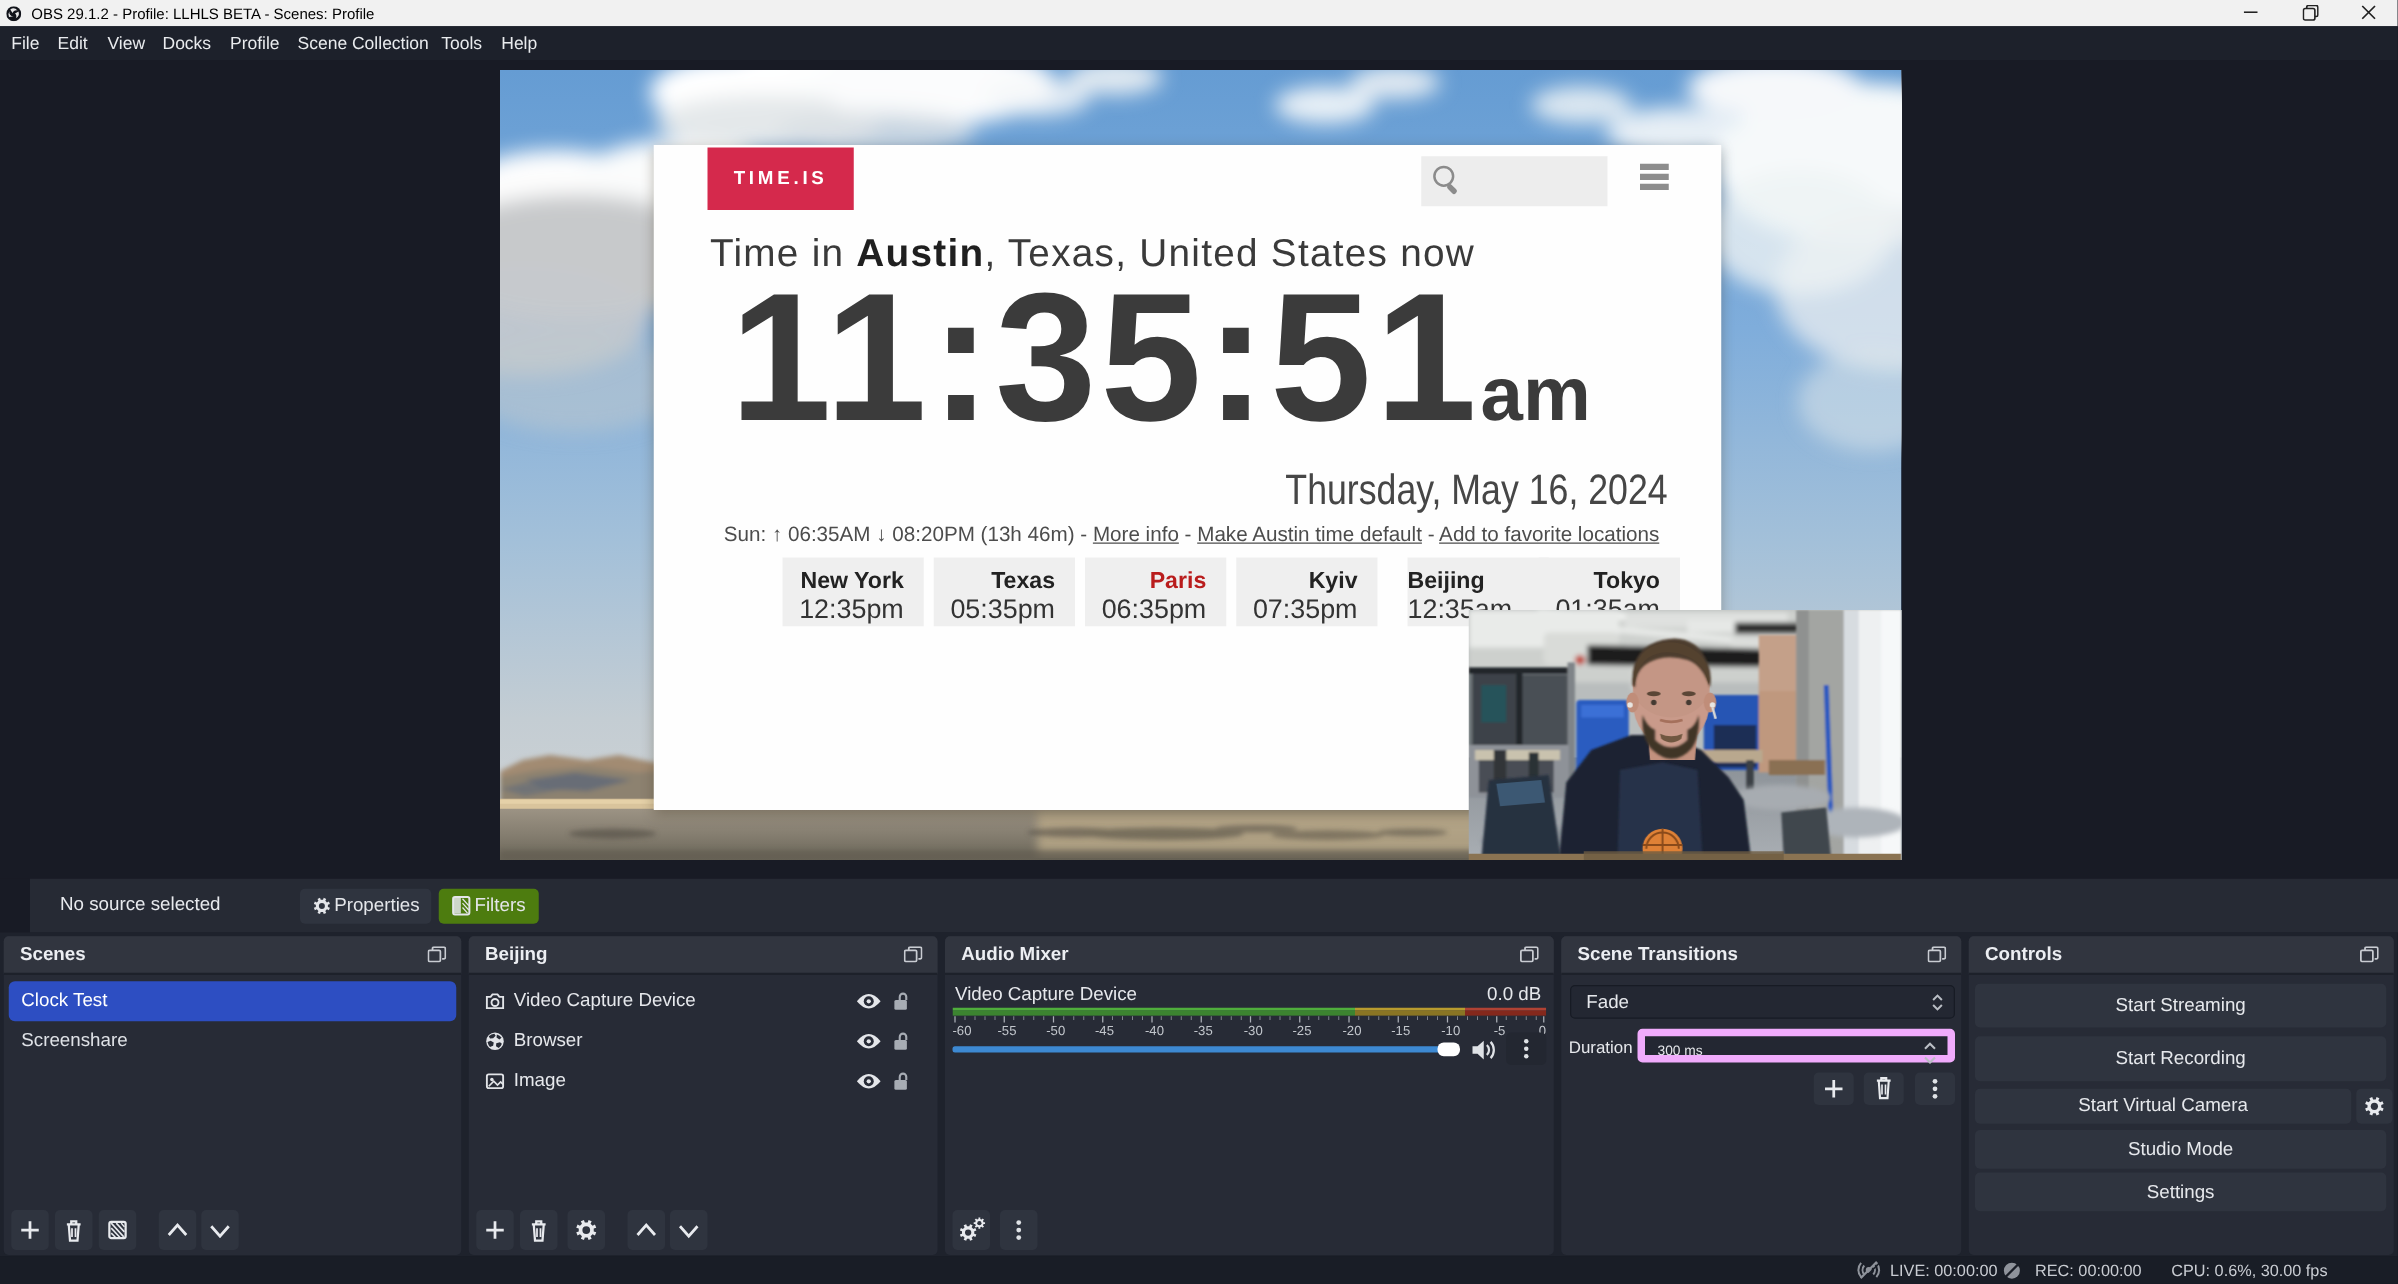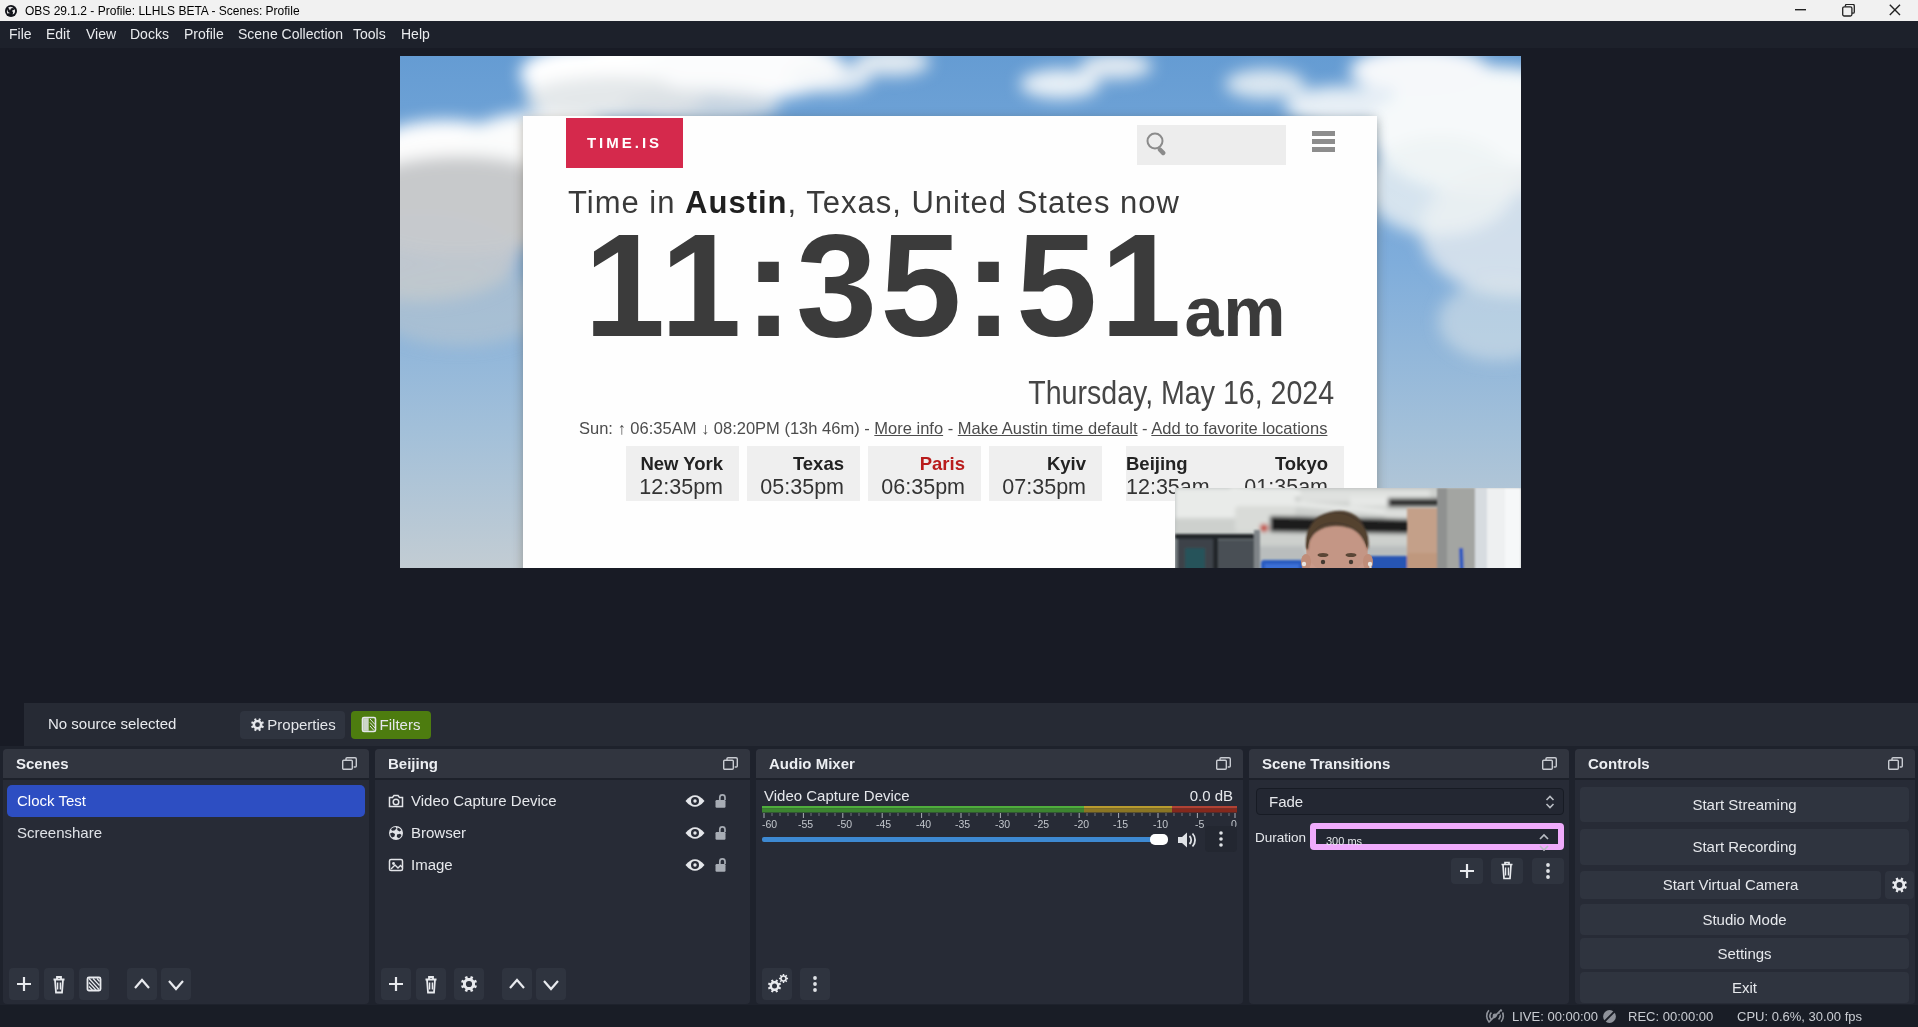--- a/index.html
+++ b/index.html
@@ -2,21 +2,21 @@
 <html><head>
 <meta charset="utf-8">
 <style>
 * { margin:0; padding:0; box-sizing:border-box; }
 html,body { width:1918px; height:1027px; overflow:hidden; background:#181b25; font-family:"Liberation Sans",sans-serif; }
 #titlebar { position:absolute; left:0; top:0; width:1918px; height:21px; background:#f1f1f1; color:#000; font-size:12px; }
 #titlebar .tt { position:absolute; left:25px; top:4px; }
 #menubar { position:absolute; left:0; top:21px; width:1918px; height:27px; background:#1d212b; color:#e9ebee; font-size:14px; }
 #menubar span { position:absolute; top:5px; }
 #canvas { position:absolute; left:0; top:48px; width:1918px; height:655px; background:#181b25; }
-#video { position:absolute; left:400px; top:8px; width:1121px; height:512px; overflow:hidden; background:#7aa7d6; }
+#video { position:absolute; left:400px; top:8px; width:1121px; height:632px; overflow:hidden; background:#7aa7d6; }
 #toolbar { position:absolute; left:0; top:703px; width:1918px; height:43px; background:#262a34;margin-left:24px; }
 #docks { position:absolute; left:0; top:746px; width:1918px; height:259px; background:#1e222c; }
 #statusbar { position:absolute; left:0; top:1005px; width:1918px; height:22px; background:#191d26; color:#c9ccd2; font-size:13px; }
 .panel { position:absolute; top:3px; height:255px; background:#272b36; border-radius:4px; }
 .phead { position:absolute; left:0; top:0; width:100%; height:31px; background:#31353f; border-radius:4px 4px 0 0; border-bottom:2px solid #1d212a; }
 .phead .pt { position:absolute; left:13px; top:6px; font-weight:bold; font-size:15px; color:#eceef2; }
 .popout { position:absolute; right:12px; top:8px; width:15px; height:13px; }
 .tbtn { position:absolute; width:30px; height:32px; background:#2f343f; border-radius:4px; bottom:4px; }
 .rowtext { color:#e6e8ec; font-size:15px; }
 .srow { position:absolute; left:0; width:100%; height:32px; line-height:32px; }
@@ -140,21 +140,21 @@
             <circle cx="12" cy="11" r="7.5" fill="none" stroke="#8b8b8b" stroke-width="2"></circle>
             <rect x="17" y="16.5" width="9" height="4.5" rx="2" transform="rotate(45 17 16.5)" fill="#8b8b8b"></rect>
           </svg>
  </div>
  <div style="position:absolute;left:789px;top:15px;width:23px;height:22px;">
   <div style="height:5px;background:#8d8d8d;margin-bottom:3px"></div>
   <div style="height:5px;background:#8d8d8d;margin-bottom:3px"></div>
   <div style="height:5px;background:#8d8d8d;"></div>
  </div>
  <div style="position:absolute;left:45px;top:69px;font-size:31px;letter-spacing:1px;color:#3a3a3a;">Time in <b style="color:#1f1f1f">Austin</b>, Texas, United States now</div>
- <div style="position:absolute;left:61px;top:86px;color:#3b3b3b;font-weight:bold;font-size:146px;letter-spacing:3px;">11:35:51<span style="font-size:70px;letter-spacing:0">am</span></div>
+ <div style="position:absolute;left:61px;top:86px;color:#3b3b3b;font-weight:bold;font-size:146px;letter-spacing:3px;">11:35:51<span style="font-size:61px;letter-spacing:0">am</span></div>
  <div style="position:absolute;right:43px;top:257px;font-size:34px;color:#464646;transform:scaleX(0.84);transform-origin:100% 0;">Thursday, May 16, 2024</div>
  <div style="position:absolute;left:56px;top:303px;font-size:16.5px;color:#4c4c4c;">Sun: ↑ 06:35AM ↓ 08:20PM (13h 46m) - <u>More info</u> - <u>Make Austin time default</u> - <u>Add to favorite locations</u></div>
  <div style="position:absolute;left:103px;top:330px;width:740px;">
   <div style="position:absolute;left:0px;width:113px;height:55px;background:#efefef;text-align:right;padding:7px 16px 0 0"><b style="font-size:18.5px;color:#222">New York</b><div style="font-size:21.5px;color:#333">12:35pm</div></div>
   <div style="position:absolute;left:121px;width:113px;height:55px;background:#efefef;text-align:right;padding:7px 16px 0 0"><b style="font-size:18.5px;color:#222">Texas</b><div style="font-size:21.5px;color:#333">05:35pm</div></div>
   <div style="position:absolute;left:242px;width:113px;height:55px;background:#efefef;text-align:right;padding:7px 16px 0 0"><b style="font-size:18.5px;color:#b91c1c">Paris</b><div style="font-size:21.5px;color:#333">06:35pm</div></div>
   <div style="position:absolute;left:363px;width:113px;height:55px;background:#efefef;text-align:right;padding:7px 16px 0 0"><b style="font-size:18.5px;color:#222">Kyiv</b><div style="font-size:21.5px;color:#333">07:35pm</div></div>
   <div style="position:absolute;left:500px;width:113px;height:55px;background:#efefef;text-align:left;padding:7px 16px 0 0"><b style="font-size:18.5px;color:#222">Beijing</b><div style="font-size:21.5px;color:#333">12:35am</div></div>
   <div style="position:absolute;left:605px;width:113px;height:55px;background:#efefef;text-align:right;padding:7px 16px 0 0"><b style="font-size:18.5px;color:#222">Tokyo</b><div style="font-size:21.5px;color:#333">01:35am</div></div>
  </div>
@@ -486,21 +486,20 @@
       </div>
   <div class="cbtn" style="top:38px;height:35px;line-height:35px">Start Streaming</div>
   <div class="cbtn" style="top:80px;height:36px;line-height:36px">Start Recording</div>
   <div class="cbtn" style="top:122px;height:28px;line-height:28px;width:301px">Start Virtual Camera</div>
   <div class="cbtn" style="top:122px;height:28px;left:310px;width:29px"><svg viewBox="0 0 29 28" width="29" height="28">
           <path d="M20.00 15.05 L21.90 15.72 L20.95 18.02 L19.13 17.15 L17.65 18.63 L18.52 20.45 L16.22 21.40 L15.55 19.50 L13.45 19.50 L12.78 21.40 L10.48 20.45 L11.35 18.63 L9.87 17.15 L8.05 18.02 L7.10 15.72 L9.00 15.05 L9.00 12.95 L7.10 12.28 L8.05 9.98 L9.87 10.85 L11.35 9.37 L10.48 7.55 L12.78 6.60 L13.45 8.50 L15.55 8.50 L16.22 6.60 L18.52 7.55 L17.65 9.37 L19.13 10.85 L20.95 9.98 L21.90 12.28 L20.00 12.95 Z" fill="#e8eaee"></path>
           <circle cx="14.5" cy="14" r="2.9" fill="#2f343f"></circle>
         </svg></div>
   <div class="cbtn" style="top:155px;height:31px;line-height:31px">Studio Mode</div>
   <div class="cbtn" style="top:189px;height:31px;line-height:31px">Settings</div>
-  <div class="cbtn" style="top:223px;height:31px;line-height:31px">Exit</div>
  </div>
 </div>
 <div id="statusbar">
  <svg style="position:absolute;left:1485px;top:3px" width="20" height="16" viewBox="0 0 20 16">
       <circle cx="10" cy="8" r="2.4" fill="#8f939b"></circle>
       <path d="M6.4 4.4 a5.5 5.5 0 0 0 0 7.2 M3.9 2.3 a8.5 8.5 0 0 0 0 11.4 M13.6 4.4 a5.5 5.5 0 0 1 0 7.2 M16.1 2.3 a8.5 8.5 0 0 1 0 11.4" fill="none" stroke="#8f939b" stroke-width="1.6"></path>
       <path d="M3.5 14.5 L16.5 1.5" stroke="#8f939b" stroke-width="1.7"></path>
       <path d="M5 16 L18 3" stroke="#191d26" stroke-width="1.2"></path>
     </svg>
  <span style="position:absolute;left:1512px;top:4px">LIVE: 00:00:00</span>

